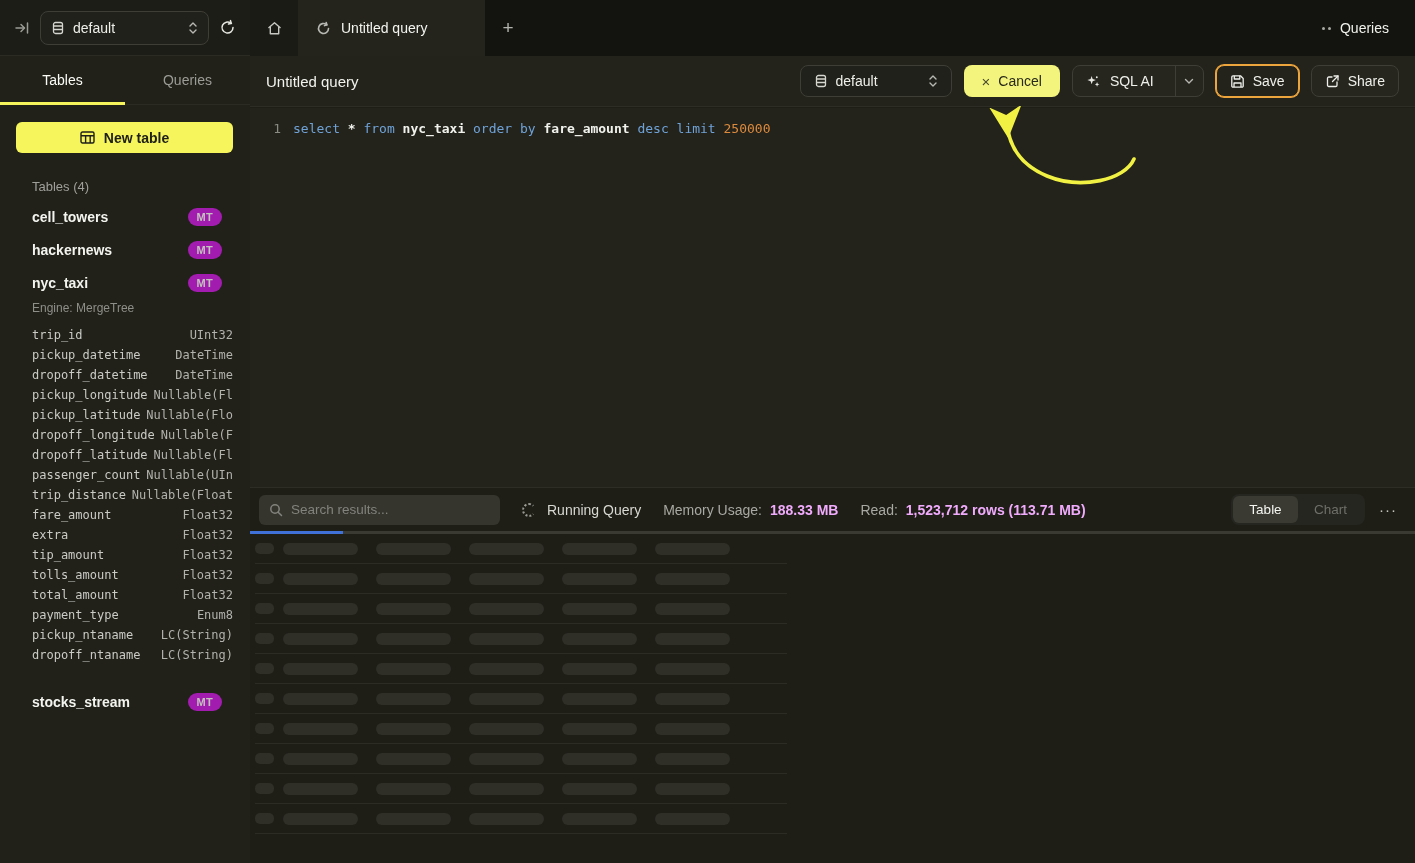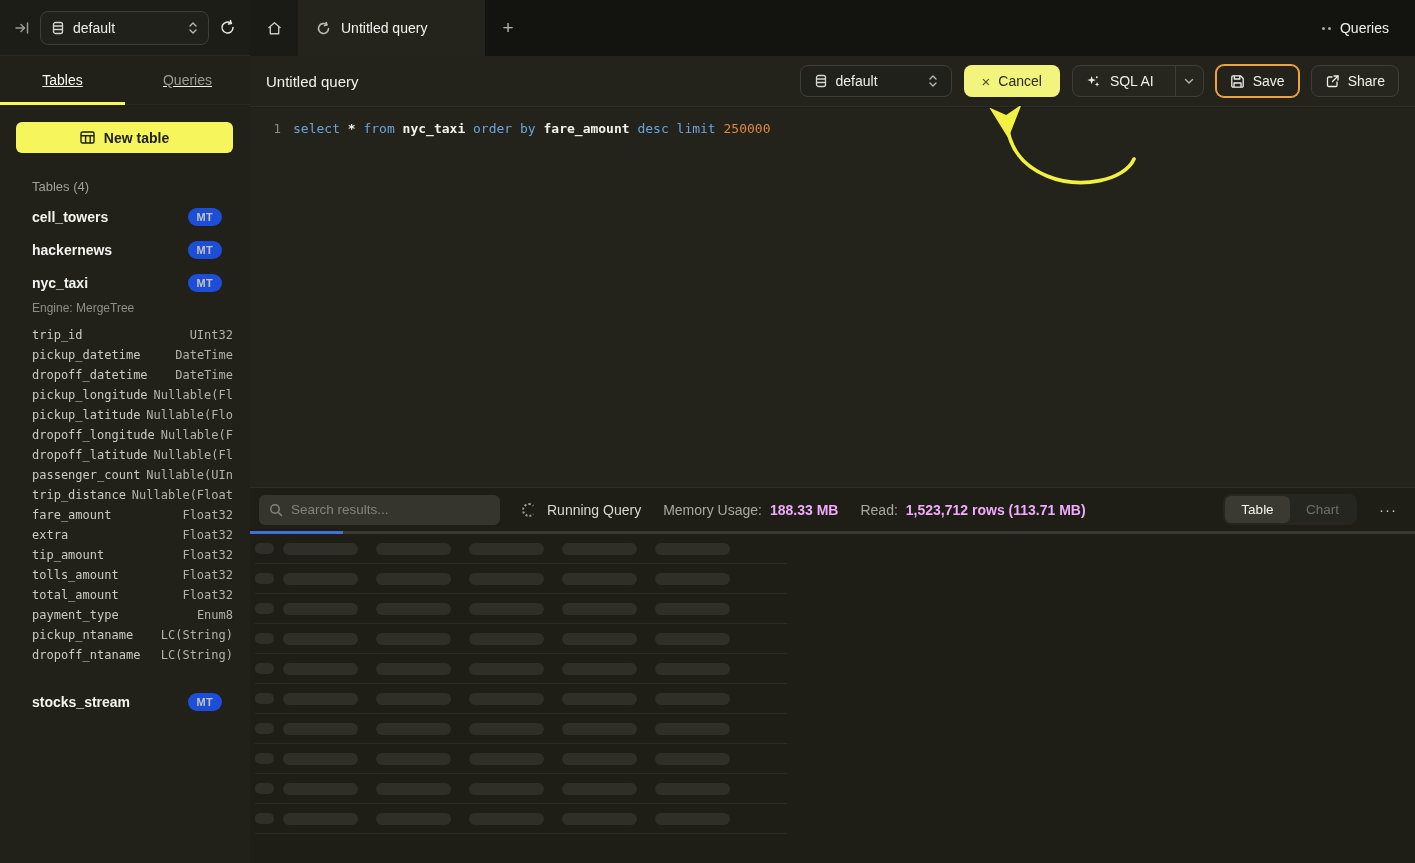--- a/index.html
+++ b/index.html
@@ -32,21 +32,21 @@
   }
   .qtab .sync { color:#b9b9b3; }
   .plus-tab { width:46px; display:grid; place-items:center; color:#b4b4ae; font-size:19px; cursor:pointer; }
   .tab-spacer { flex:1; }
   .queries-link { display:flex; align-items:center; gap:9px; padding-right:26px; color:#f2f2ed; font-size:14px; cursor:pointer; }
   .dots-icon { display:flex; gap:3px; align-items:center; }
   .dots-icon i { width:3px; height:3px; border-radius:50%; background:#a9a9a3; }
 
   
   .sidebar { position:absolute; left:0; top:56px; width:250px; height:807px; background:#21211a; }
-  .side-tabs { display:flex; height:49px; border-bottom:1px solid #2b2b24;text-decoration:underline; }
+  .side-tabs { display:flex; height:49px; border-bottom:1px solid #2b2b24; }
   .side-tab {
     width:125px; display:grid; place-items:center; color:#9c9c96; font-size:14px;
     position:relative; cursor:pointer;
   }
   .side-tab.active { color:#fbfbf6; }
   .side-tab.active::after {
     content:""; position:absolute; left:0; right:0; bottom:-1px; height:3px; background:var(--accent);
   }
   .new-table-btn {
     margin:17px 16px 0; width:217px; height:31px; border:none; border-radius:6px;
@@ -63,21 +63,21 @@
     font-family:"Liberation Sans", sans-serif;
   }
   .side-search input::placeholder { color:#8c8c86; }
   .section-label { margin:26px 16px 6px 32px; color:#a0a09a; font-size:13px; }
   .tbl-row {
     height:33px; display:flex; align-items:center; justify-content:space-between;
     padding:0 28px 0 32px; cursor:pointer;
   }
   .tbl-name { font-size:14px; font-weight:bold; color:#f4f4ef; }
   .mt-badge {
-    background:#1d4ed8; color:#c3c3bd; font-size:11px; font-weight:bold;
+    background:#a21caf; color:#c3c3bd; font-size:11px; font-weight:bold;
     border-radius:9px; padding:3px 9px; letter-spacing:.3px;
   }
   .engine-label { padding:2px 28px 8px 32px; color:#8f8f89; font-size:12px; }
   .column-list { padding:2px 17px 6px 32px; font-family:"DejaVu Sans Mono", monospace; font-size:12px;text-align:right; }
   .col-row { height:20px; display:flex; justify-content:space-between; align-items:center; white-space:nowrap; }
   .col-name { color:#cbcbc5; }
   .col-type { color:#b3b3ad; }
   .gap12 { height:14px; }
 
   
@@ -136,21 +136,21 @@
   .status-group { display:flex; align-items:center; gap:11px; color:#d8d8d2; font-size:14px; }
   .spinner {
     width:14px; height:14px; border-radius:50%;
     border:2px dotted #9a9a94; border-right-color:transparent;
     animation:spin 1.1s linear infinite;
   }
   @keyframes spin { to { transform:rotate(360deg); } }
   .stat { display:flex; align-items:center; gap:8px; font-size:14px; }
   .stat .lbl { color:#a9a9a3; }
   .stat .val { color:#f0abfc;font-weight:bold; }
-  .res-right { margin-left:auto; display:flex; align-items:center; gap:22px; }
+  .res-right { margin-left:auto; display:flex; align-items:center; gap:14px; }
   .view-toggle { display:flex; background:#262620; border-radius:8px; padding:2px; }
   .view-seg {
     width:65px; height:27px; display:grid; place-items:center; border-radius:6px;
     font-size:13.5px; color:#6f6f69; cursor:pointer;
   }
   .view-seg.active { background:#3a3a33; color:#f6f6f1; }
   .more-btn { color:#c6c6c0; font-size:15px; letter-spacing:1px; cursor:pointer; line-height:10px; }
   .progress { height:3px; background:#3a3a33; position:relative; }
   .progress-fill { position:absolute; left:0; top:0; bottom:0; background:var(--blue); }
 

